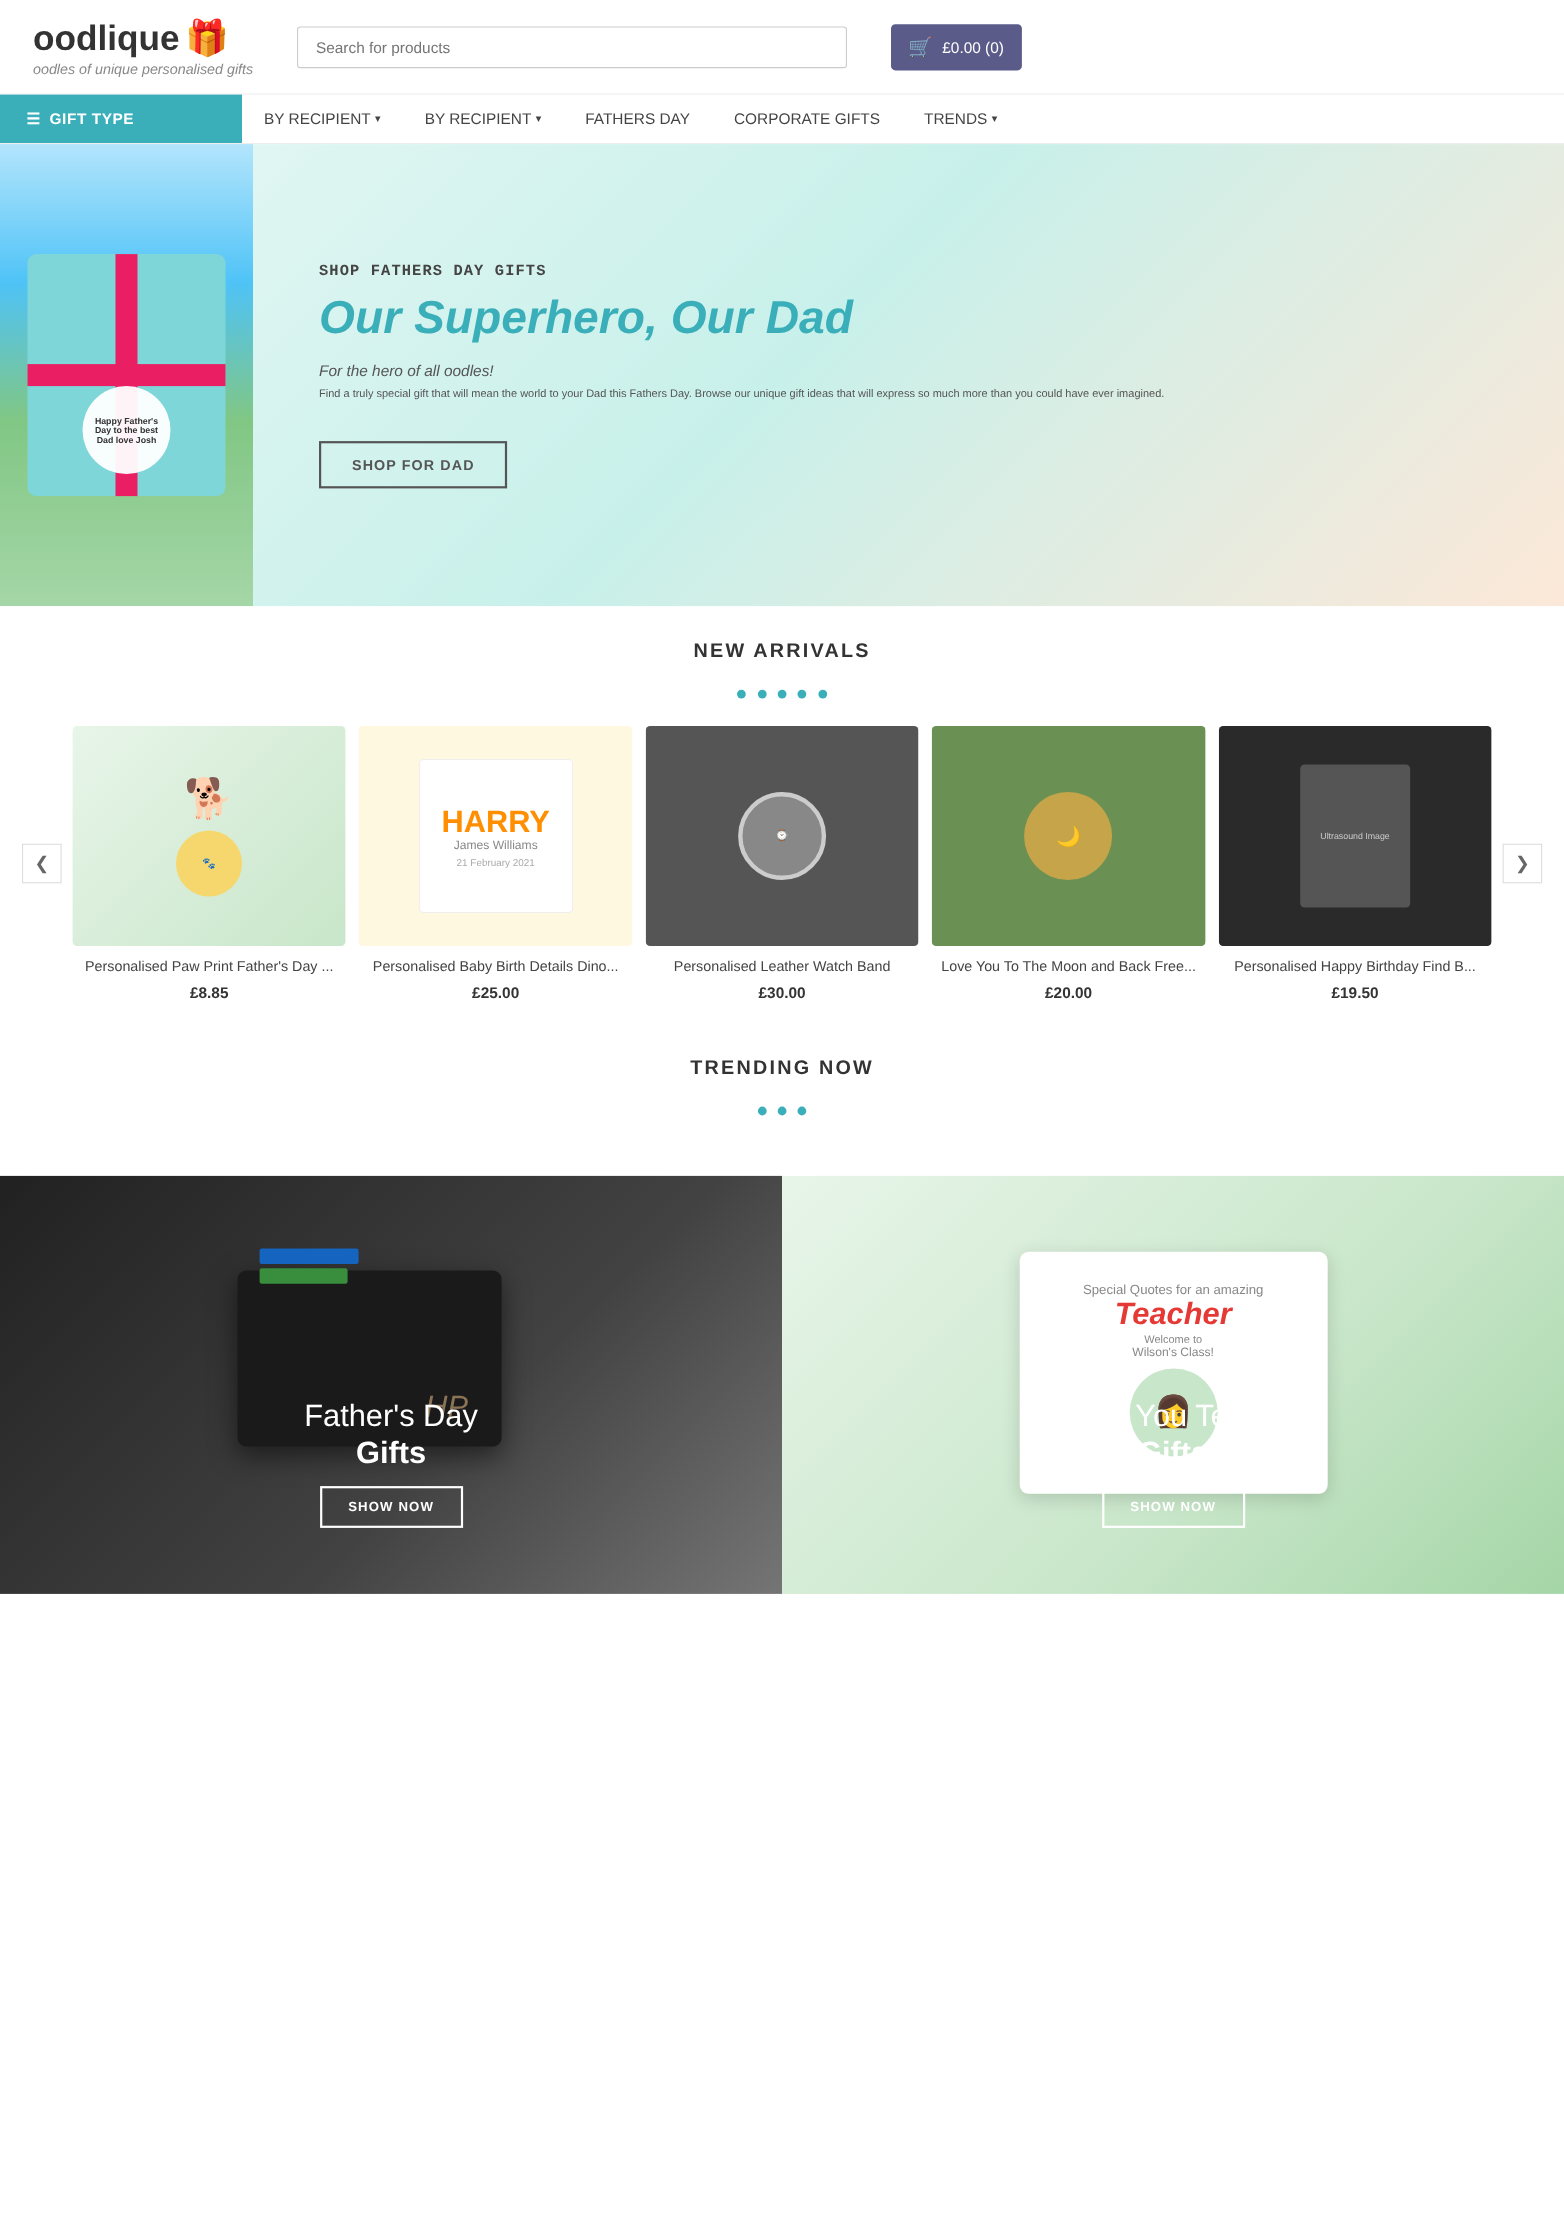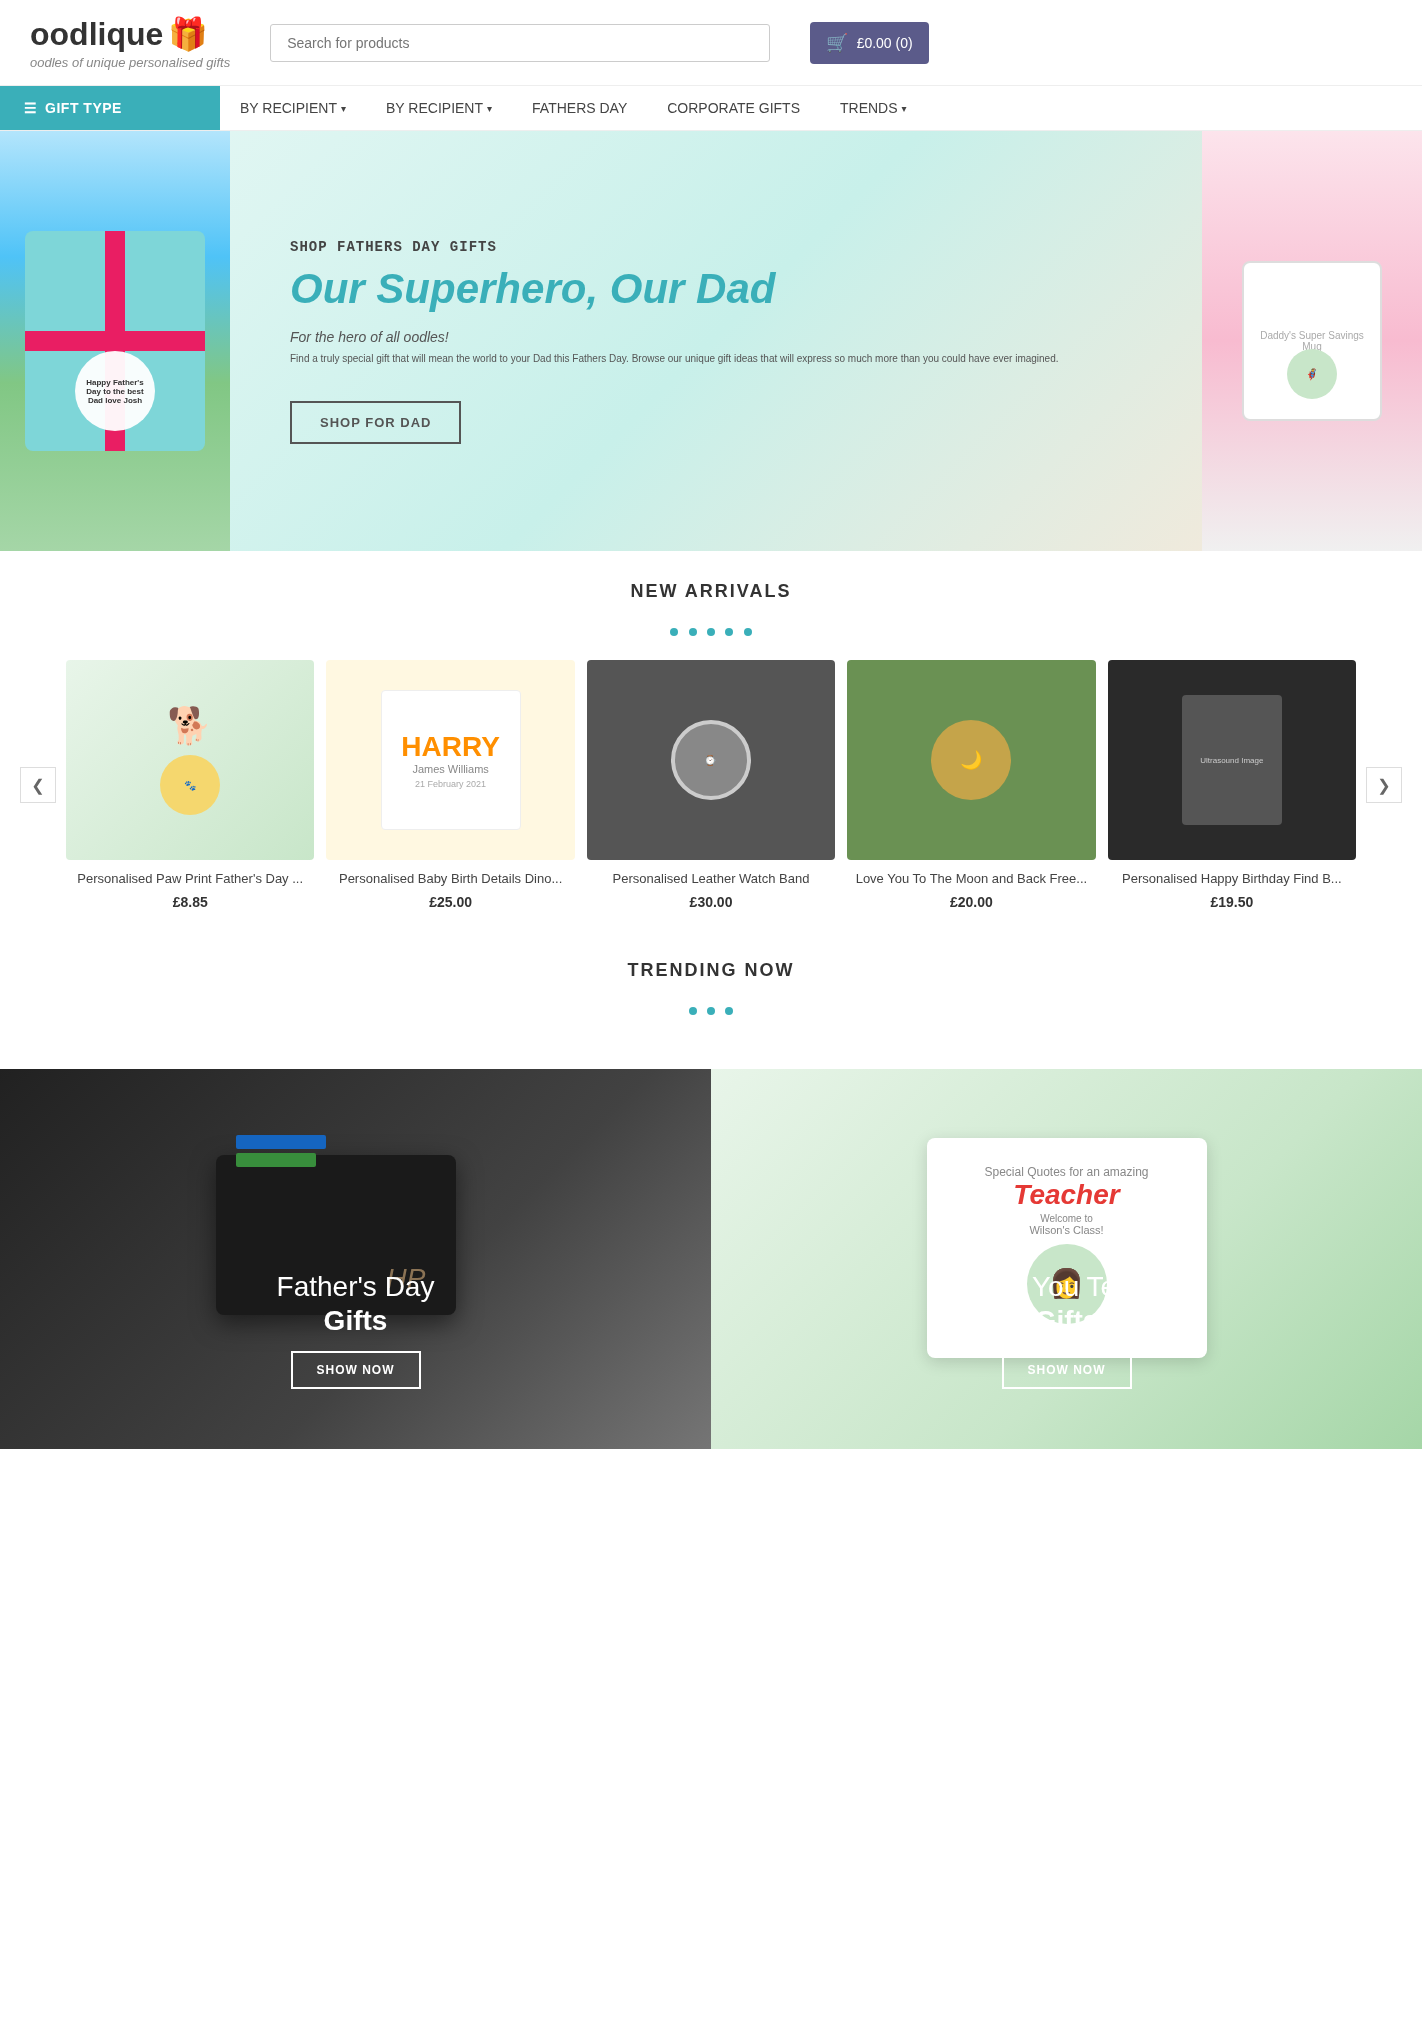--- a/index.html
+++ b/index.html
@@ -590,26 +590,20 @@
   </div>
 
   <div class="hero-content">
     <div class="hero-sub-title">SHOP FATHERS DAY GIFTS</div>
     <h1 class="hero-title">Our Superhero, Our Dad</h1>
     <p class="hero-tagline">For the hero of all oodles!</p>
     <p class="hero-desc">Find a truly special gift that will mean the world to your Dad this Fathers Day. Browse our unique gift ideas that will express so much more than you could have ever imagined.</p>
     <button class="btn-shop">SHOP FOR DAD</button>
   </div>
 
-  <div class="hero-right-img">
-    <div class="hero-mug-visual">
-      <div style="font-size:10px; color:#aaa; text-align:center; padding:8px;">Daddy's Super Savings Mug</div>
-      <div style="width:50px;height:50px;background:#c8e6c9;border-radius:50%;position:absolute;bottom:20px;display:flex;align-items:center;justify-content:center;">🦸</div>
-    </div>
-  </div>
 </div>
 
 <div class="section">
   <div class="section-title">NEW ARRIVALS</div>
   <div class="section-divider">
     <span></span>
     <span></span>
     <span class="active"></span>
     <span></span>
     <span></span>

